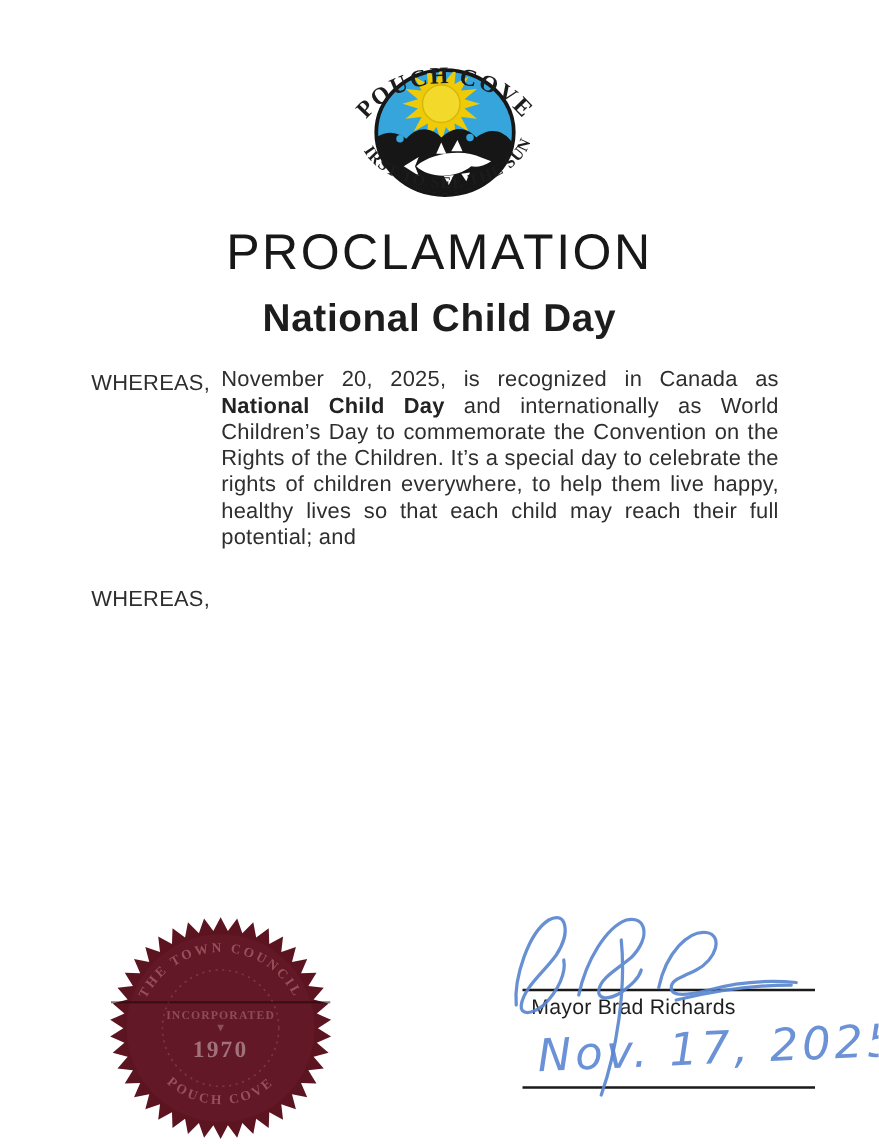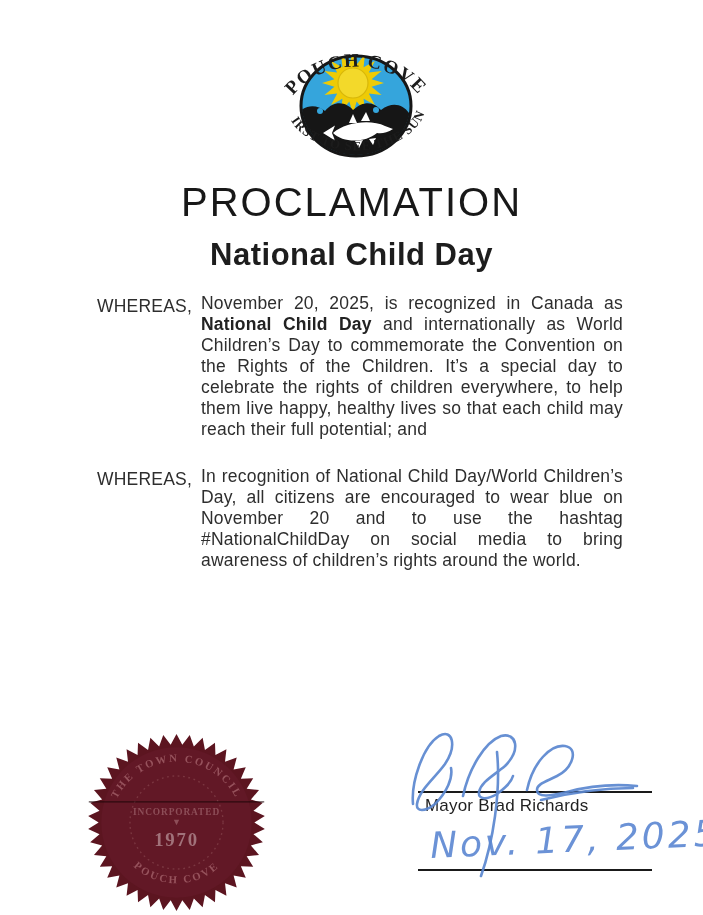--- a/index.html
+++ b/index.html
@@ -20,21 +20,21 @@
     text-align:center; font-size:40px; font-weight:400;
     letter-spacing:2px; color:#181818; line-height:1.05;
   }
   .subtitle {
     position:absolute; top:237px; left:0; width:100%;
     text-align:center; font-size:31px; font-weight:700;
     letter-spacing:0.5px; color:#1d1d1d;
   }
   
   .content { position:absolute; top:293px; left:67px; width:556px; }
-  .para { display:flex; margin-bottom:26px;margin-left:24px; }
+  .para { display:flex; margin-bottom:26px; }
   .para:last-child { margin-top:7px; }
   .plabel {
     flex:0 0 110px; text-align:right; padding-right:9px;
     font-size:17.5px; line-height:27px; color:#2e2e2e; letter-spacing:0.2px;
   }
   .pbody {
     flex:1; font-size:17.5px; line-height:21px; text-align:justify;
     color:#2e2e2e; letter-spacing:0.2px;
   }
   .pbody b { font-weight:700; color:#222; }
@@ -105,21 +105,20 @@
   <h1 class="title">PROCLAMATION</h1>
   <h2 class="subtitle">National Child Day</h2>
 
   <div class="content">
     <div class="para">
       <div class="plabel">WHEREAS,</div>
       <div class="pbody"><span>November 20, 2025, is recognized in Canada as </span><b>National Child Day</b><span> and internationally as World Children’s Day to commemorate the Convention on the Rights of the Children. It’s a special day to celebrate the rights of children everywhere, to help them live happy, healthy lives so that each child may reach their full potential; and</span></div>
     </div>
     <div class="para">
       <div class="plabel">WHEREAS,</div>
-      <div class="pbody">In recognition of National Child Day/World Children’s Day, all citizens are encouraged to wear blue on November 20 and to use the hashtag #NationalChildDay on social media to bring awareness of children’s rights around the world.</div>
     </div>
   </div>
 
   <div class="seal">
     <svg viewBox="0 0 200 200">
       <path id="sealArcTop" class="arc-guide" d="M26,106 A74,74 0 0 1 174,106"></path>
       <path id="sealArcBot" class="arc-guide" d="M34,108 A66,60 0 0 0 166,108"></path>
       <polygon fill="#5c1520" points="100.0,1.0 106.5,13.2 114.8,2.1 119.4,15.2 129.2,5.4 131.8,19.0 143.0,10.8 143.5,24.7 155.8,18.2 154.2,32.0 167.3,27.4 163.8,40.8 177.4,38.3 171.9,51.0 185.7,50.5 178.4,62.3 192.2,63.8 183.1,74.4 196.5,78.0 186.0,87.0 198.7,92.6 187.0,100.0 198.7,107.4 186.0,113.0 196.5,122.0 183.1,125.6 192.2,136.2 178.4,137.7 185.7,149.5 171.9,149.0 177.4,161.7 163.8,159.2 167.3,172.6 154.2,168.0 155.8,181.8 143.5,175.3 143.0,189.2 131.8,181.0 129.2,194.6 119.4,184.8 114.8,197.9 106.5,186.8 100.0,199.0 93.5,186.8 85.2,197.9 80.6,184.8 70.8,194.6 68.2,181.0 57.0,189.2 56.5,175.3 44.2,181.8 45.8,168.0 32.7,172.6 36.2,159.2 22.6,161.7 28.1,149.0 14.3,149.5 21.6,137.7 7.8,136.2 16.9,125.6 3.5,122.0 14.0,113.0 1.3,107.4 13.0,100.0 1.3,92.6 14.0,87.0 3.5,78.0 16.9,74.4 7.8,63.8 21.6,62.3 14.3,50.5 28.1,51.0 22.6,38.3 36.2,40.8 32.7,27.4 45.8,32.0 44.2,18.2 56.5,24.7 57.0,10.8 68.2,19.0 70.8,5.4 80.6,15.2 85.2,2.1 93.5,13.2"></polygon>
       <circle cx="100" cy="100" r="84" fill="#621826"></circle>
       <circle cx="100" cy="100" r="52" fill="none" stroke="#7b3741" stroke-width="1.5" stroke-dasharray="2,4"></circle>

